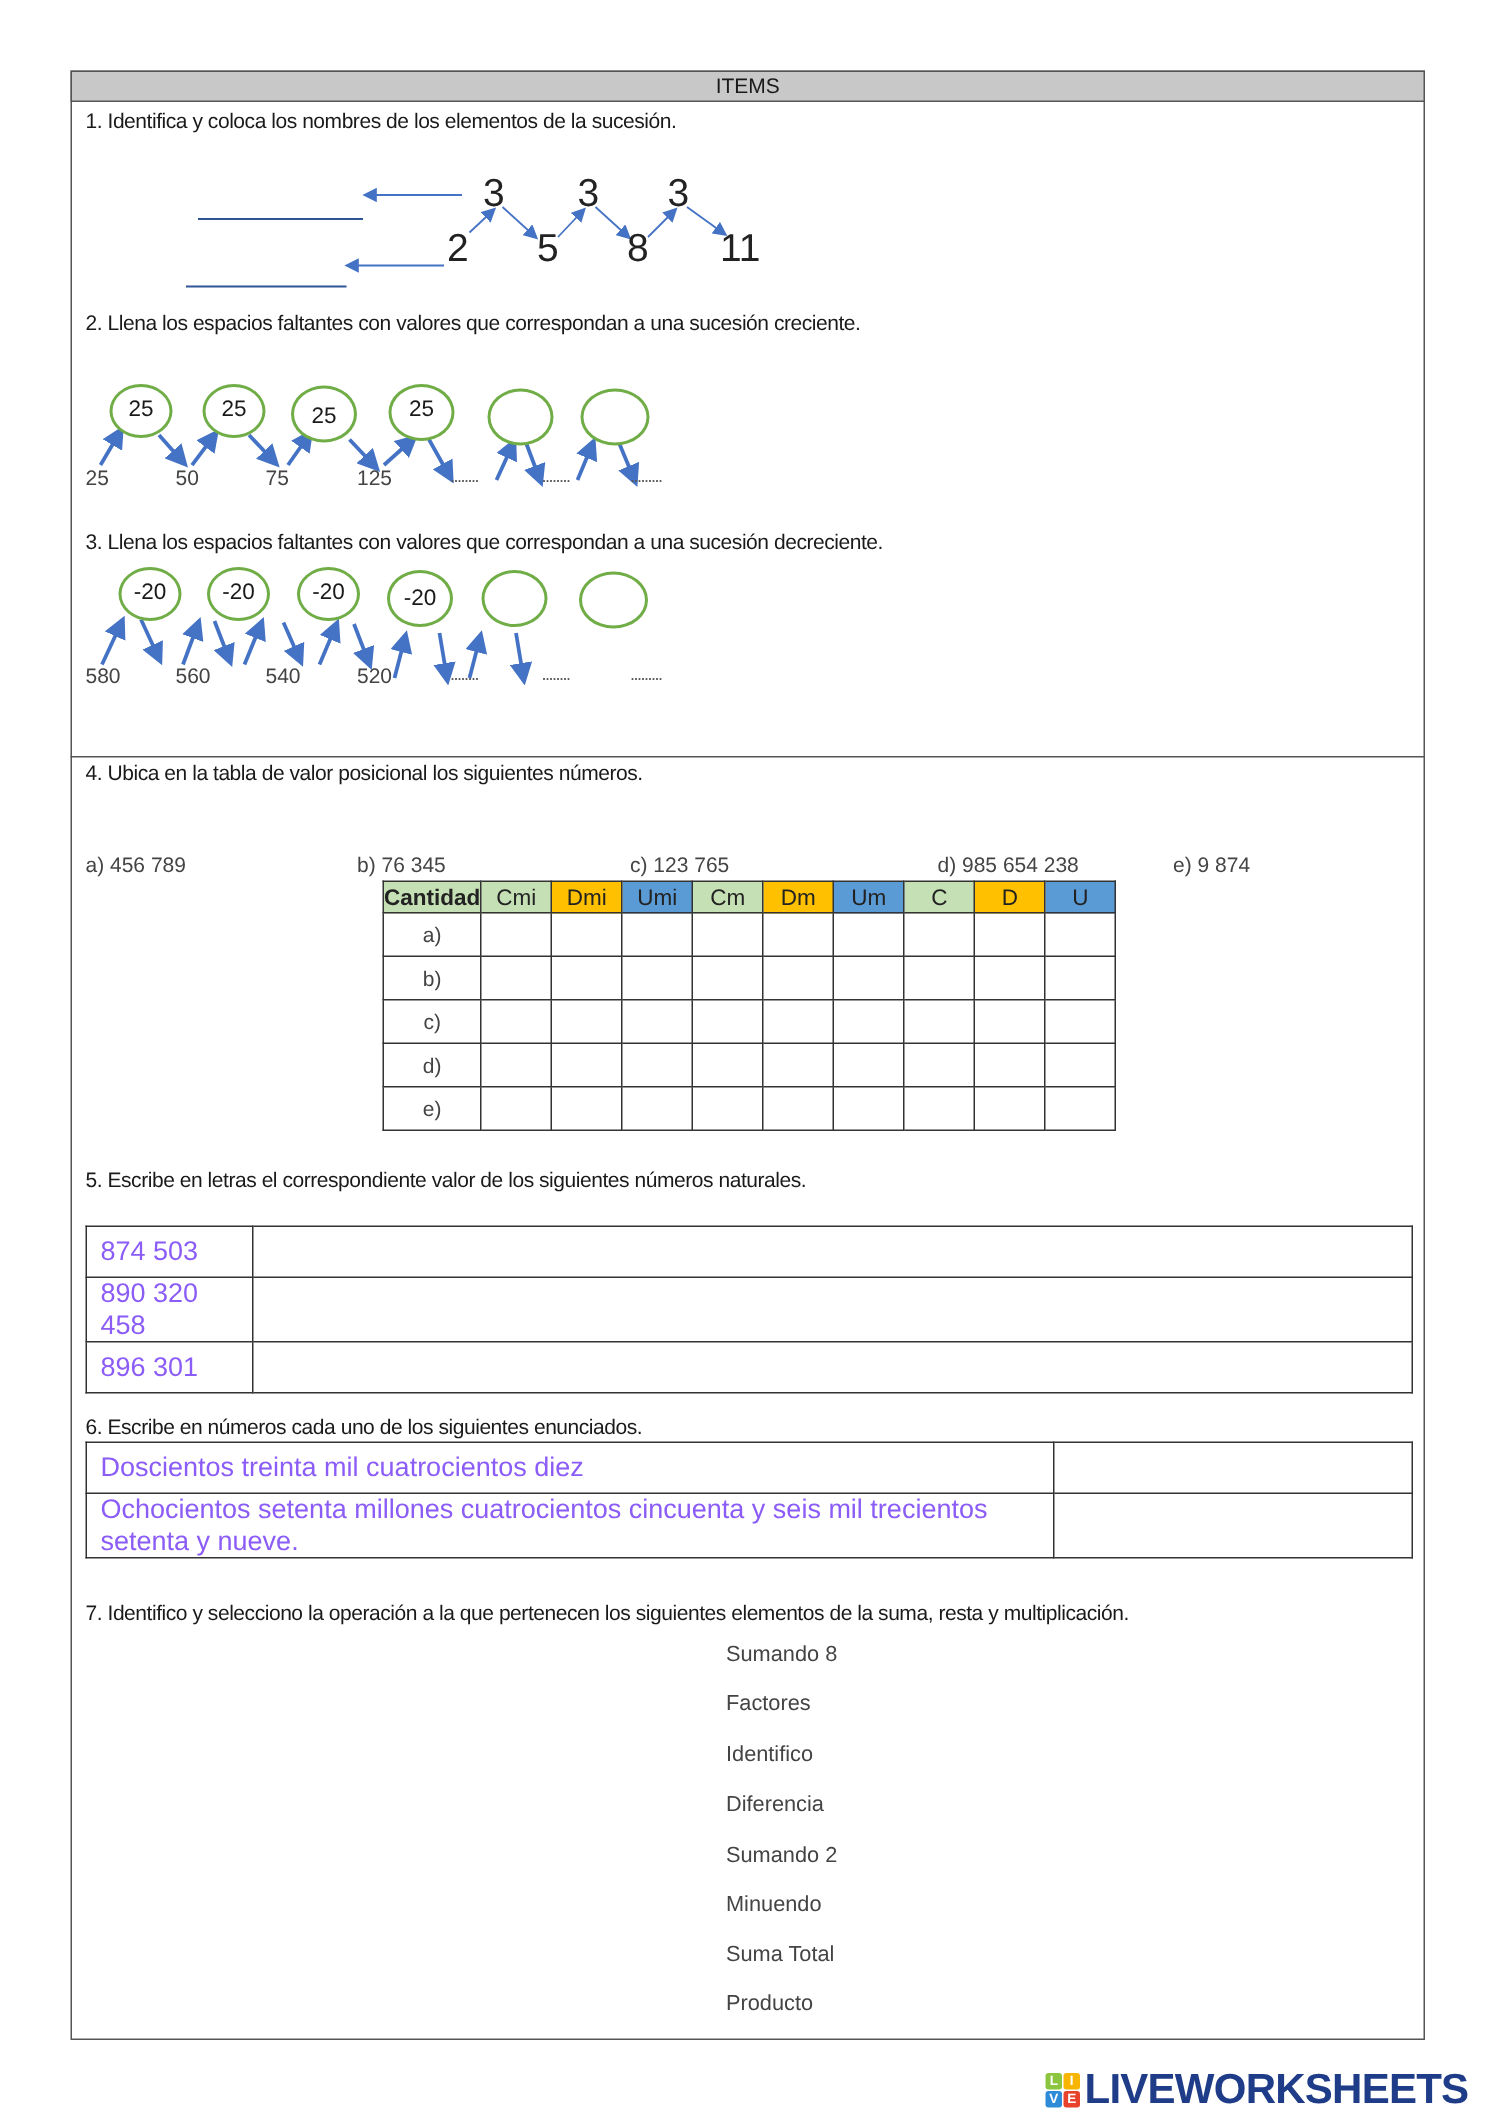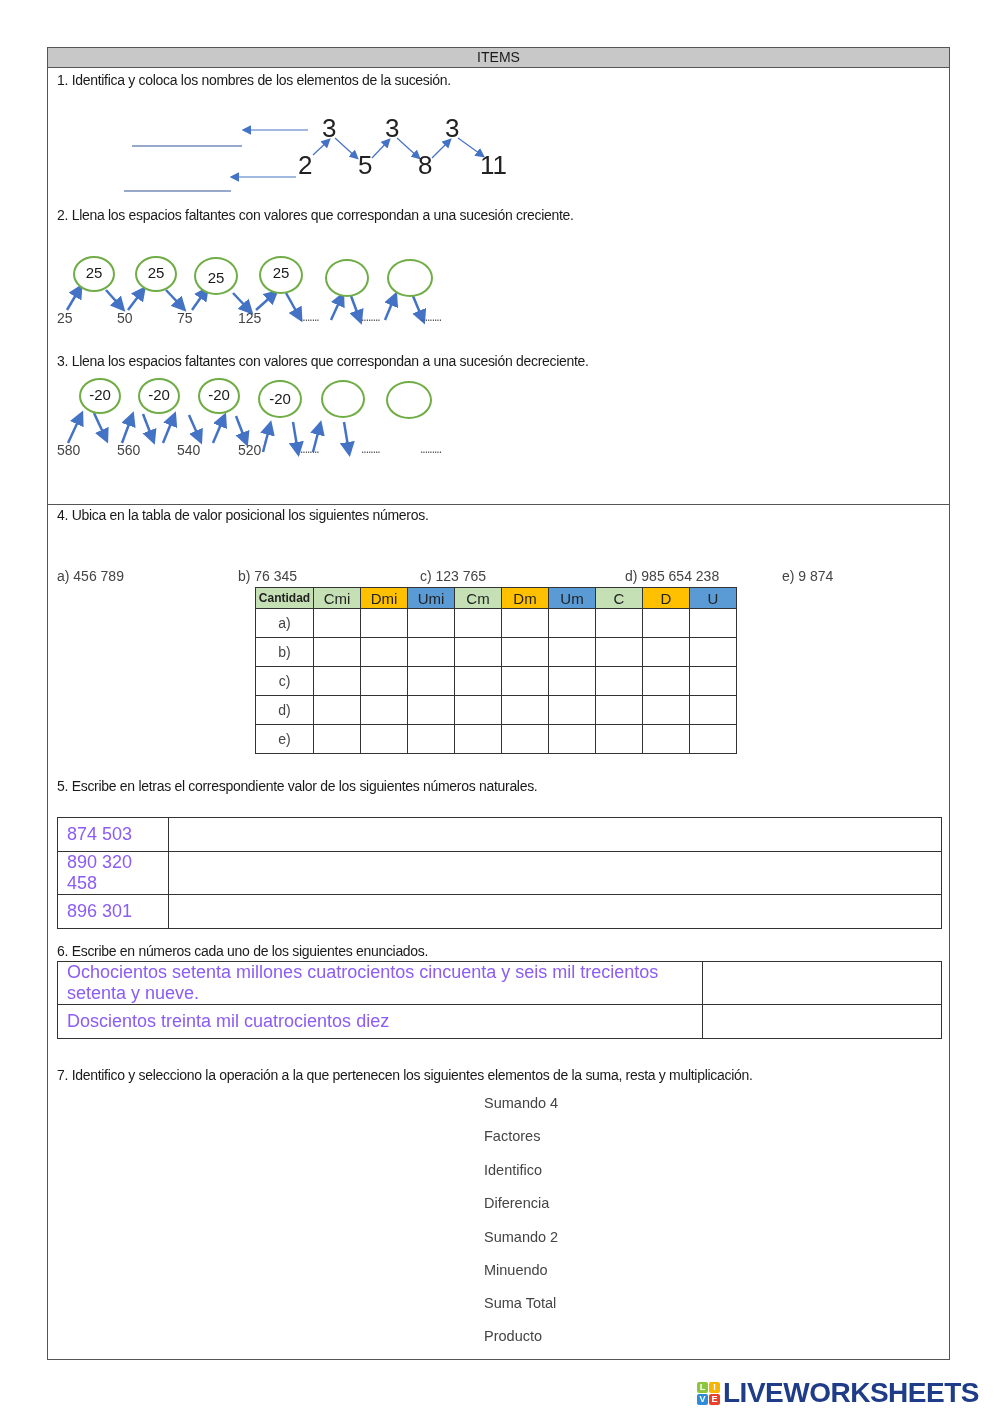--- a/index.html
+++ b/index.html
@@ -19,21 +19,21 @@
             box-sizing: border-box; text-align: center; font-size: 15px; line-height: 30px; background: #fff; }
   .dots { position: absolute; font-size: 12px; color: #555; letter-spacing: -1px; }
   .item-label { position: absolute; font-size: 14px; color: #444; margin-top: 20px; }
   table.pv { position: absolute; left: 255px; top: 587px; border-collapse: collapse; }
   table.pv td, table.pv th { border: 1px solid #333; width: 46px; height: 28px; text-align: center;
                              font-size: 14px; color: #444; font-weight: normal; padding: 0; }
   table.pv th { height: 20px; color: #222; font-size: 15px; }
   table.pv th.c-green { background: #c5e0b4; }
   table.pv th.c-orange { background: #ffc000; }
   table.pv th.c-blue { background: #5b9bd5; }
-  table.pv th.qty { font-size: 12px; font-weight: bold; width: 57px; }
+  table.pv th.qty { font-size: 15px; font-weight: bold; width: 57px; }
   table.words { position: absolute; border-collapse: collapse; }
   table.words td { border: 1px solid #333; font-size: 18px; color: #8b5cf6; padding: 0 9px; }
   .list7 { position: absolute; left: 484px; font-size: 14.5px; color: #444; }
   .logo { position: absolute; left: 697px; top: 1378px; height: 30px; display: flex; align-items: center; }
   .logo-grid { display: grid; grid-template-columns: 11px 11px; grid-template-rows: 11px 11px; gap: 1px; margin-right: 3px; }
   .logo-grid span { font-size: 9px; font-weight: bold; color: #fff; text-align: center; line-height: 11px; border-radius: 2px; }
   .logo-text { font-size: 28px; font-weight: bold; color: #1f3c88; letter-spacing: -0.5px; font-family: "Liberation Sans", sans-serif; }
 </style>
 </head>
 <body>
@@ -241,32 +241,32 @@
     <td>896 301</td>
     <td></td>
   </tr>
 </tbody>
   </table>
 
 <div class="q-title" style="top:943px">6. Escribe en números cada uno de los siguientes enunciados.</div>
 <table class="words" style="left:57px;top:961px;width:885px">
   <tbody>
       <tr style="height:34px">
+    <td style="width:626px">Doscientos treinta mil cuatrocientos diez</td>
+    <td></td>
+  </tr>
+  <tr style="height:34px">
     <td>Ochocientos setenta millones cuatrocientos cincuenta y seis mil trecientos setenta y nueve.</td>
-    <td></td>
-  </tr>
-  <tr style="height:34px">
-    <td style="width:626px">Doscientos treinta mil cuatrocientos diez</td>
     <td></td>
   </tr>
 </tbody>
   </table>
 
 <div class="q-title" style="top:1067px">7. Identifico y selecciono la operación a la que pertenecen los siguientes elementos de la suma, resta y multiplicación.</div>
-<div class="list7" style="top:1095px">Sumando 4</div>
+<div class="list7" style="top:1095px">Sumando 8</div>
 <div class="list7" style="top:1128px">Factores</div>
 <div class="list7" style="top:1162px">Identifico</div>
 <div class="list7" style="top:1195px">Diferencia</div>
 <div class="list7" style="top:1229px">Sumando 2</div>
 <div class="list7" style="top:1262px">Minuendo</div>
 <div class="list7" style="top:1295px">Suma Total</div>
 <div class="list7" style="top:1328px">Producto</div>
 
 <div class="logo">
   <div class="logo-grid">

